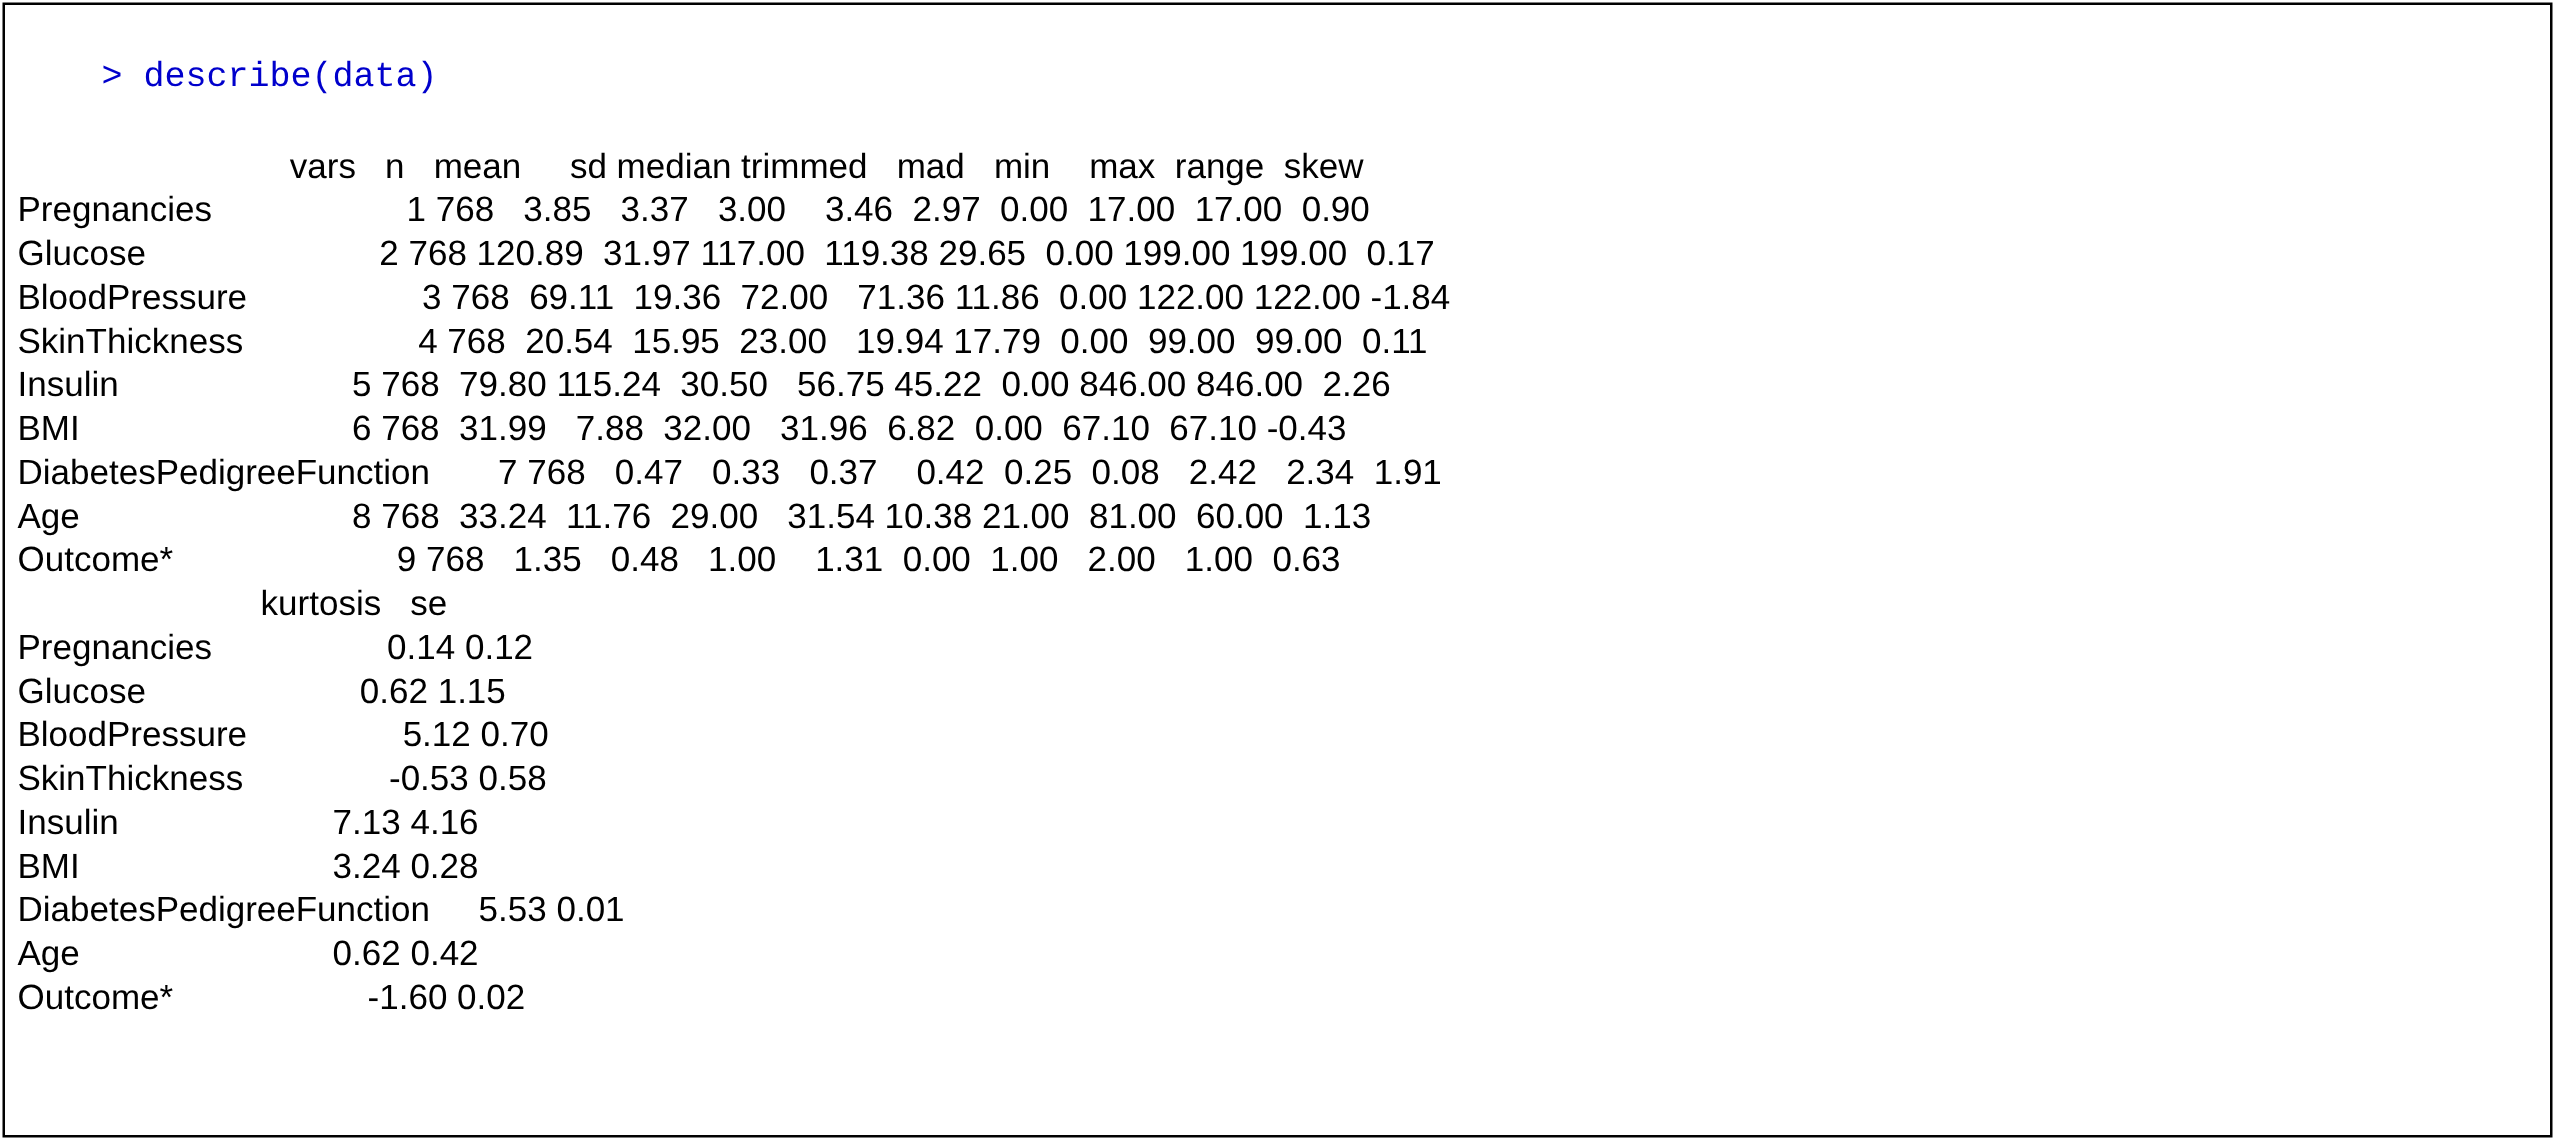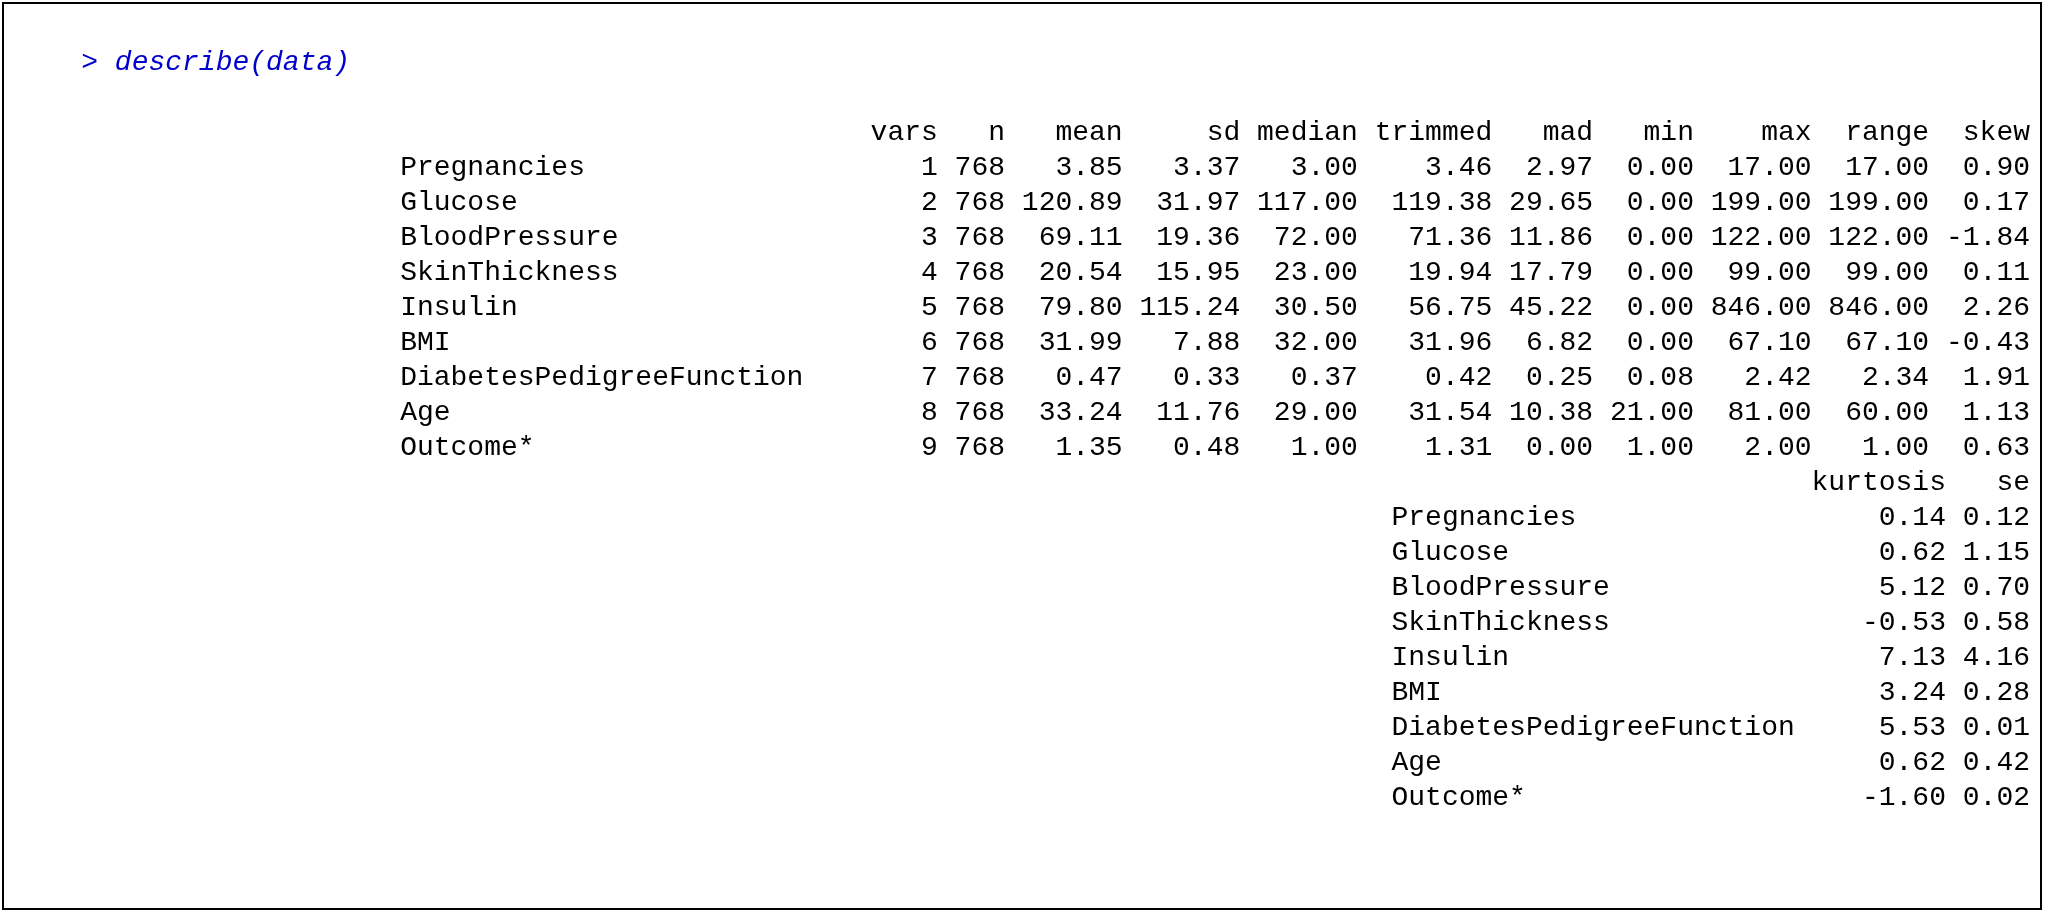--- a/index.html
+++ b/index.html
@@ -15,31 +15,29 @@
     border: 2px solid #000000;
     padding: 6px 10px 28px 10px;
     margin: 2px;
     width: 2040px;
     height: 908px;
     box-sizing: border-box;
     overflow: hidden;
   }
   .prompt-line {
     white-space: pre;
-    font-style: italic;
   }
   .prompt {
     color: #0000cc;
   }
   pre.output {
     margin: 0;
-    font-family: Liberation Mono, monospace;
+    font-family: Liberation Sans, sans-serif;
     font-size: inherit;
     white-space: pre;
-    text-align: right;
   }
 </style>
 </head>
 <body>
 
 <div class="console">
   <div class="prompt-line">
     <span class="prompt">&gt; </span><span class="prompt">describe(data)</span>
   </div>
   <pre class="output" id="describe-output">                            vars   n   mean     sd median trimmed   mad   min    max  range  skew

